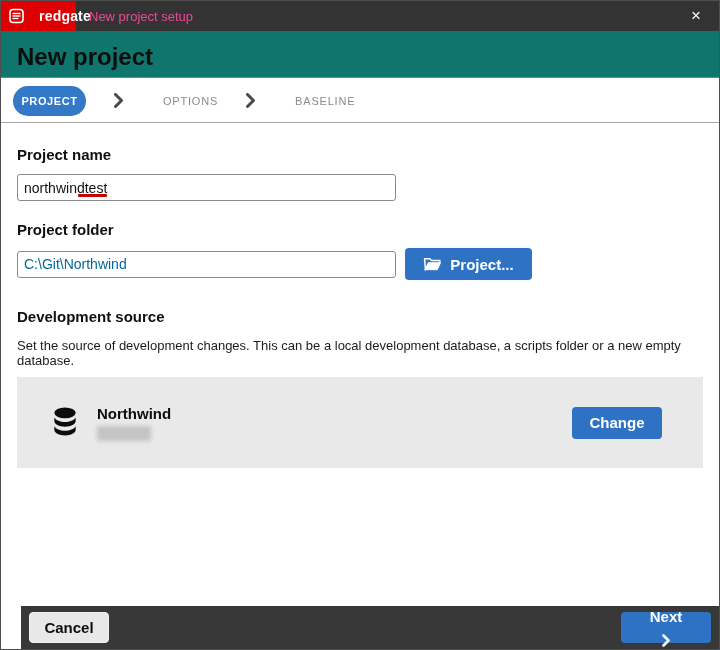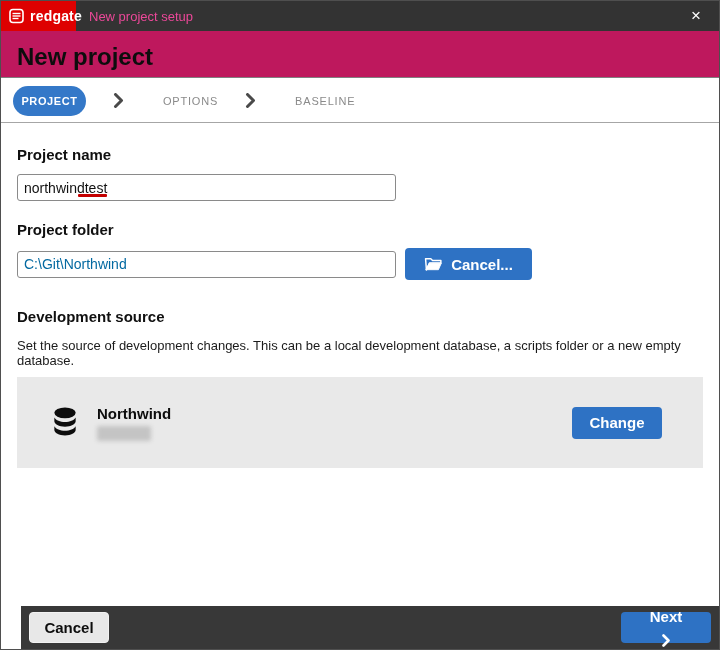--- a/index.html
+++ b/index.html
@@ -1,27 +1,27 @@
 <!DOCTYPE html>
 <html><head>
 <meta charset="utf-8">
 <style>
   * { margin:0; padding:0; box-sizing:border-box; }
   html,body { width:720px; height:650px; background:#fff; font-family:"Liberation Sans","DejaVu Sans",sans-serif; }
   .window { position:relative; width:720px; height:650px; background:#fff; border:1px solid #4f4f4f; overflow:hidden; }
 
   
   .titlebar { position:absolute; top:0; left:0; right:0; height:30px; background:#333333; display:flex; align-items:stretch; }
-  .logo-block { background:#de0000; display:flex; align-items:center; padding:0 10px 0 8px; gap:6px; width:75px; }
+  .logo-block { background:#de0000; display:flex; align-items:center; padding:0 10px 0 8px; gap:15px; width:75px; }
   .logo-text { color:#fff; font-weight:700; font-size:14px; letter-spacing:0.2px; }
   .titlebar-title { color:#ec4899; font-size:13px; display:flex; align-items:center; margin-left:13px; flex:1; }
   .close-btn { width:46px; display:flex; align-items:center; justify-content:center; color:#fff; font-size:17px; cursor:pointer; }
 
   
-  .heading-row { position:absolute; top:30px; left:0; right:0; height:47px; border-bottom:1px solid #808080; background:#be185d; display:flex; align-items:center; padding:6px 16px 0; }
+  .heading-row { position:absolute; top:30px; left:0; right:0; height:47px; border-bottom:1px solid #808080; background:#0f766e; display:flex; align-items:center; padding:6px 16px 0; }
   .page-title { font-size:24px; font-weight:700; color:#0d0d0d; }
 
   
   .wizard { position:absolute; top:78px; left:0; right:0; height:44px; border-bottom:1px solid #a6a6a6; background:#fff; display:flex; align-items:center; padding-left:12px; }
   .step-pill { background:#3478c8; color:#fff; border-radius:16px; height:30px; width:73px; display:flex; align-items:center; justify-content:center; font-size:11px; font-weight:700; letter-spacing:0.6px; cursor:pointer; }
   .step-label { color:#8a8a8a; font-size:11px; font-weight:400; letter-spacing:0.8px; cursor:default; }
   .wiz-chevron { margin:0 39px 0 27px; display:flex; align-items:center; }
 
   
   .content { position:absolute; top:122px; left:0; right:0; padding:0 16px; }
@@ -105,21 +105,21 @@
     <div class="field-label lbl-folder">Project folder</div>
     <div class="folder-row">
       <input class="text-input muted" type="text" value="C:\Git\Northwind" style="">
       <button class="btn browse-btn">
         <span style="display:flex;">
           <svg width="18" height="14" viewBox="0 0 20 16">
             <path d="M1.5 2 h6 l2 2 h9.5 v2.8 h-13 l-3.5 8 z" fill="none" stroke="#fff" stroke-width="1.7" stroke-linejoin="round"></path>
             <path d="M5.8 7 h13.7 l-3.3 7.5 H1.7 z" fill="#fff" stroke="#fff" stroke-width="1" stroke-linejoin="round"></path>
           </svg>
         </span>
-        <span>Cancel...</span>
+        <span>Project...</span>
       </button>
     </div>
 
     <div class="field-label section-label">Development source</div>
     <div class="description">Set the source of development changes. This can be a local development database, a scripts folder or a new empty database.</div>
 
     <div class="source-panel">
       <span class="db-icon">
         <svg width="24" height="31" viewBox="0 0 24 32">
           <ellipse cx="12" cy="6" rx="11" ry="5.6" fill="#0d0d0d"></ellipse>

